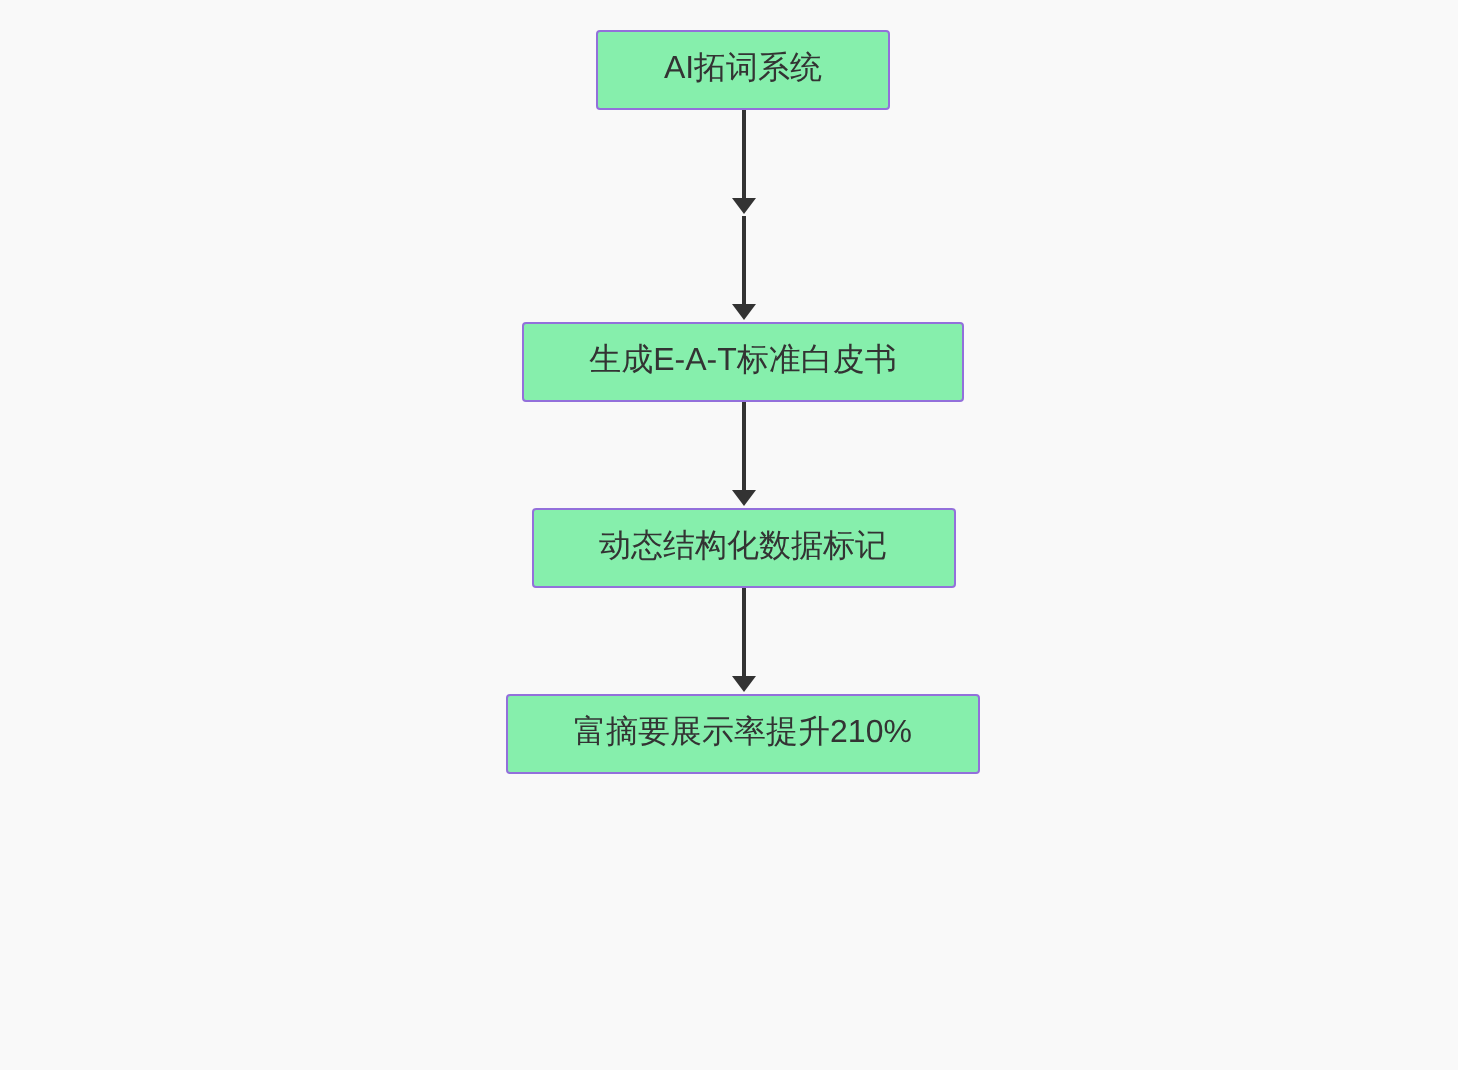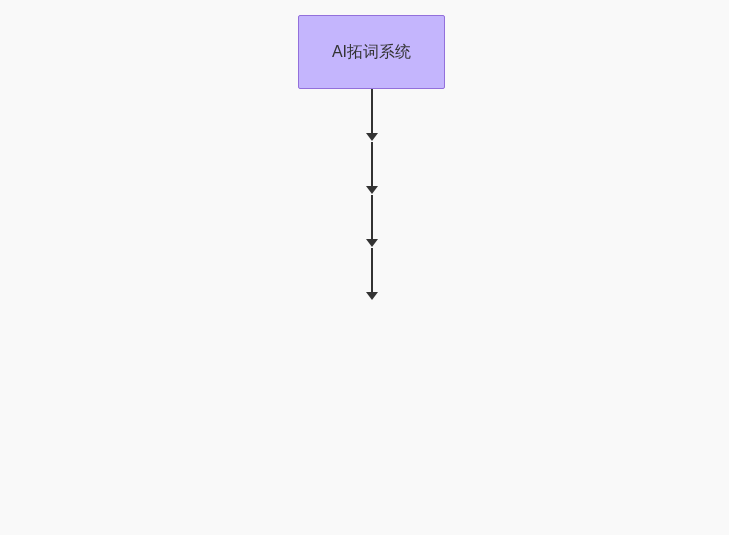--- a/index.html
+++ b/index.html
@@ -15,27 +15,27 @@
     position: relative;
     left: 7px;
     width: 729px;
     padding-top: 15px;
     box-sizing: border-box;
     display: flex;
     flex-direction: column;
     align-items: center;
   }
   .flow-node {
-    background: #c4b5fd;
+    background: #86efac;
     border: 1px solid #9370DB;
     border-radius: 2px;
     color: #333333;
     font-size: 16px;
     line-height: 22px;
-    padding: 25px 33px;
+    padding: 8px 33px;
     text-align: center;
     white-space: nowrap;
     box-sizing: border-box;
   }
   .flow-arrow {
     display: flex;
     flex-direction: column;
     align-items: center;
     height: 53px;
   }
@@ -64,26 +64,29 @@
     <div class="shaft"></div>
     <div class="head"></div>
   </div>
 
 
   <div class="flow-arrow">
     <div class="shaft"></div>
     <div class="head"></div>
   </div>
 
+  <div class="flow-node">生成E-A-T标准白皮书</div>
 
   <div class="flow-arrow">
     <div class="shaft"></div>
     <div class="head"></div>
   </div>
 
+  <div class="flow-node">动态结构化数据标记</div>
 
   <div class="flow-arrow">
     <div class="shaft"></div>
     <div class="head"></div>
   </div>
 
+  <div class="flow-node">富摘要展示率提升210%</div>
 
 </div>
 
 </body></html>

